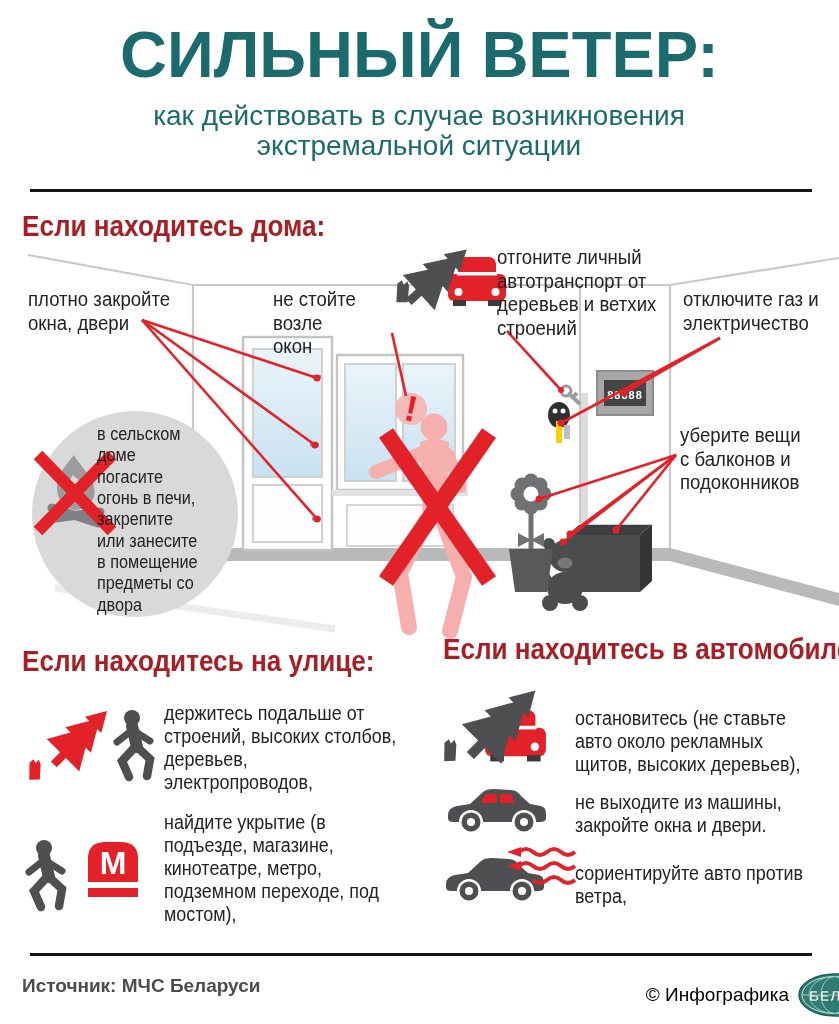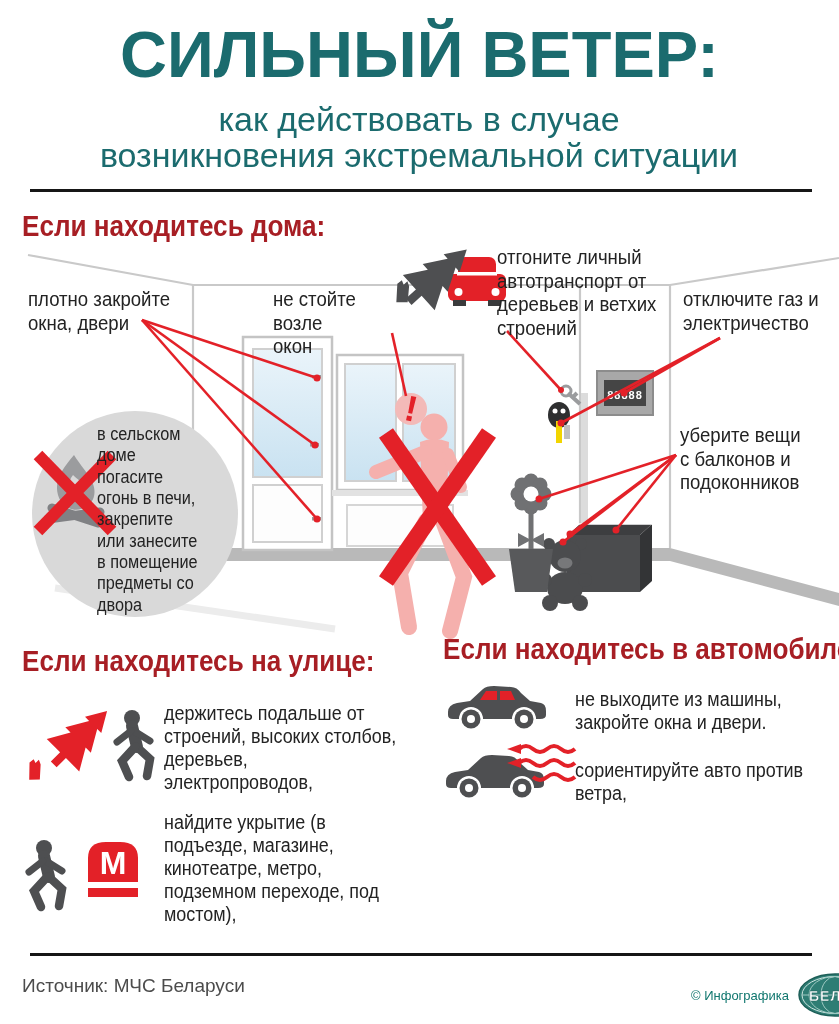--- a/index.html
+++ b/index.html
@@ -2,21 +2,21 @@
 <html><head>
 <meta charset="utf-8">
 <style>
   html,body{margin:0;padding:0;background:#fff;}
   .page{position:relative;width:839px;height:1024px;background:#fff;overflow:hidden;
         font-family:"Liberation Sans",sans-serif;color:#232323;padding-left:48px;}
   .abs{position:absolute;}
   
   .title{left:0;top:22px;width:839px;text-align:center;font-size:65px;font-weight:bold;
          color:#1b6b6e;letter-spacing:0px;line-height:1;}
-  .subtitle{left:99px;top:101px;width:640px;text-align:center;font-size:34px;color:#1b6b6e;
+  .subtitle{left:99px;top:101px;width:640px;text-align:center;font-size:28px;color:#1b6b6e;
             line-height:1.07;}
   .rule{height:3px;background:#161616;left:30px;width:782px;}
   .rule.top{top:189px;}
   .rule.bottom{top:953px;}
   
   h2{margin:0;font-size:29px;font-weight:bold;color:#a71e24;line-height:1.1;white-space:nowrap;
      transform:scaleX(.9);transform-origin:0 0;}
   .home-heading{left:22px;top:211px;}
   
   .lbl{font-size:20px;line-height:1.18;color:#232323;transform:scaleX(.93);transform-origin:0 0;z-index:3;}
@@ -33,23 +33,23 @@
   .col-right{left:443px;width:392px;}
   .col h2{margin-bottom:14px;}
   .row{display:flex;align-items:flex-end;margin-bottom:7px;}
   .col-left .icons{width:142px;flex:none;}
   .col-right .icons{width:132px;flex:none;}
   .item-text{width:292px;font-size:19.5px;line-height:1.18;color:#232323;
              transform:scaleX(.92);transform-origin:0 0;padding-top:10px;}
   .col-right .row2 .item-text,.col-right .row3 .item-text{padding-top:4px;}
   .col-left .row3 .icons{padding-left:36px;box-sizing:border-box;}
   
-  .footer-source{left:22px;top:975px;font-size:19px;color:#4c4c4c;}
+  .footer-source{left:22px;top:975px;font-size:19px;color:#4c4c4c;font-weight:bold;}
   .footer-right{right:14px;top:972px;display:flex;align-items:center;gap:8px;}
-  .footer-copy{font-size:13px;color:#0f766e;}
+  .footer-copy{font-size:19px;color:#000000;}
 </style>
 </head>
 <body>
 
 <div class="page">
 
   <div class="abs title">СИЛЬНЫЙ ВЕТЕР:</div>
   <div class="abs subtitle">как действовать в случае возникновения экстремальной ситуации</div>
   <div class="abs rule top"></div>
 
@@ -260,20 +260,38 @@
             <rect x="0" y="46" width="50" height="9" fill="#e32128"></rect>
           </g>
         </svg>
       </div>
       <div class="item-text">найдите укрытие (в подъезде, магазине, кинотеатре, метро, подземном переходе, под мостом),</div>
     </div>
   </div>
 
   <div class="col col-right">
     <h2>Если находитесь в автомобиле:</h2>
+    <div class="row row1">
+      <div class="icons">
+        <svg width="122" height="92" viewBox="0 0 122 92">
+          <g transform="translate(42,30) scale(1.05)">
+            <rect x="10" y="0" width="38" height="22" rx="7" fill="#e32128"></rect>
+            <rect x="0" y="17" width="58" height="27" rx="6" fill="#e32128"></rect>
+            <rect x="9" y="15" width="40" height="3.5" fill="#fff"></rect>
+            <circle cx="10.5" cy="35" r="4" fill="#fff"></circle>
+              <circle cx="47.5" cy="35" r="4" fill="#fff"></circle>
+            <rect x="5" y="43" width="13" height="6" fill="#3a3b3c"></rect>
+              <rect x="40" y="43" width="13" height="6" fill="#3a3b3c"></rect>
+          </g>
+          <use href="#fir" fill="#4e4f51" transform="translate(74,-8) rotate(45)"></use>
+          <use href="#stump" fill="#4e4f51" transform="translate(2,58) rotate(6) scale(0.8)"></use>
+        </svg>
+      </div>
+      <div class="item-text">остановитесь (не ставьте авто около рекламных щитов, высоких деревьев),</div>
+    </div>
     <div class="row row3">
       <div class="icons">
         <svg width="112" height="50" viewBox="0 0 112 50">
           <g transform="translate(2,2)" fill="#4e4f51">
             <path d="M3,30 Q3,23 12,21 L25,19 L38,7 Q41,4 49,4 L66,5 Q72,5 76,11 L85,19 L96,21 Q101,22 101,29 L101,33 Q101,37 95,37 L91,37 A12,12 0 0 0 67,37 L38,37 A12,12 0 0 0 14,37 L8,37 Q3,37 3,33 Z"></path>
             <circle cx="26" cy="37" r="9.5"></circle>
               <circle cx="26" cy="37" r="4" fill="#fff"></circle>
             <circle cx="79" cy="37" r="9.5"></circle>
               <circle cx="79" cy="37" r="4" fill="#fff"></circle>
             <polygon points="41,9 52,9 52,18 35,18" fill="#e32128"></polygon>

